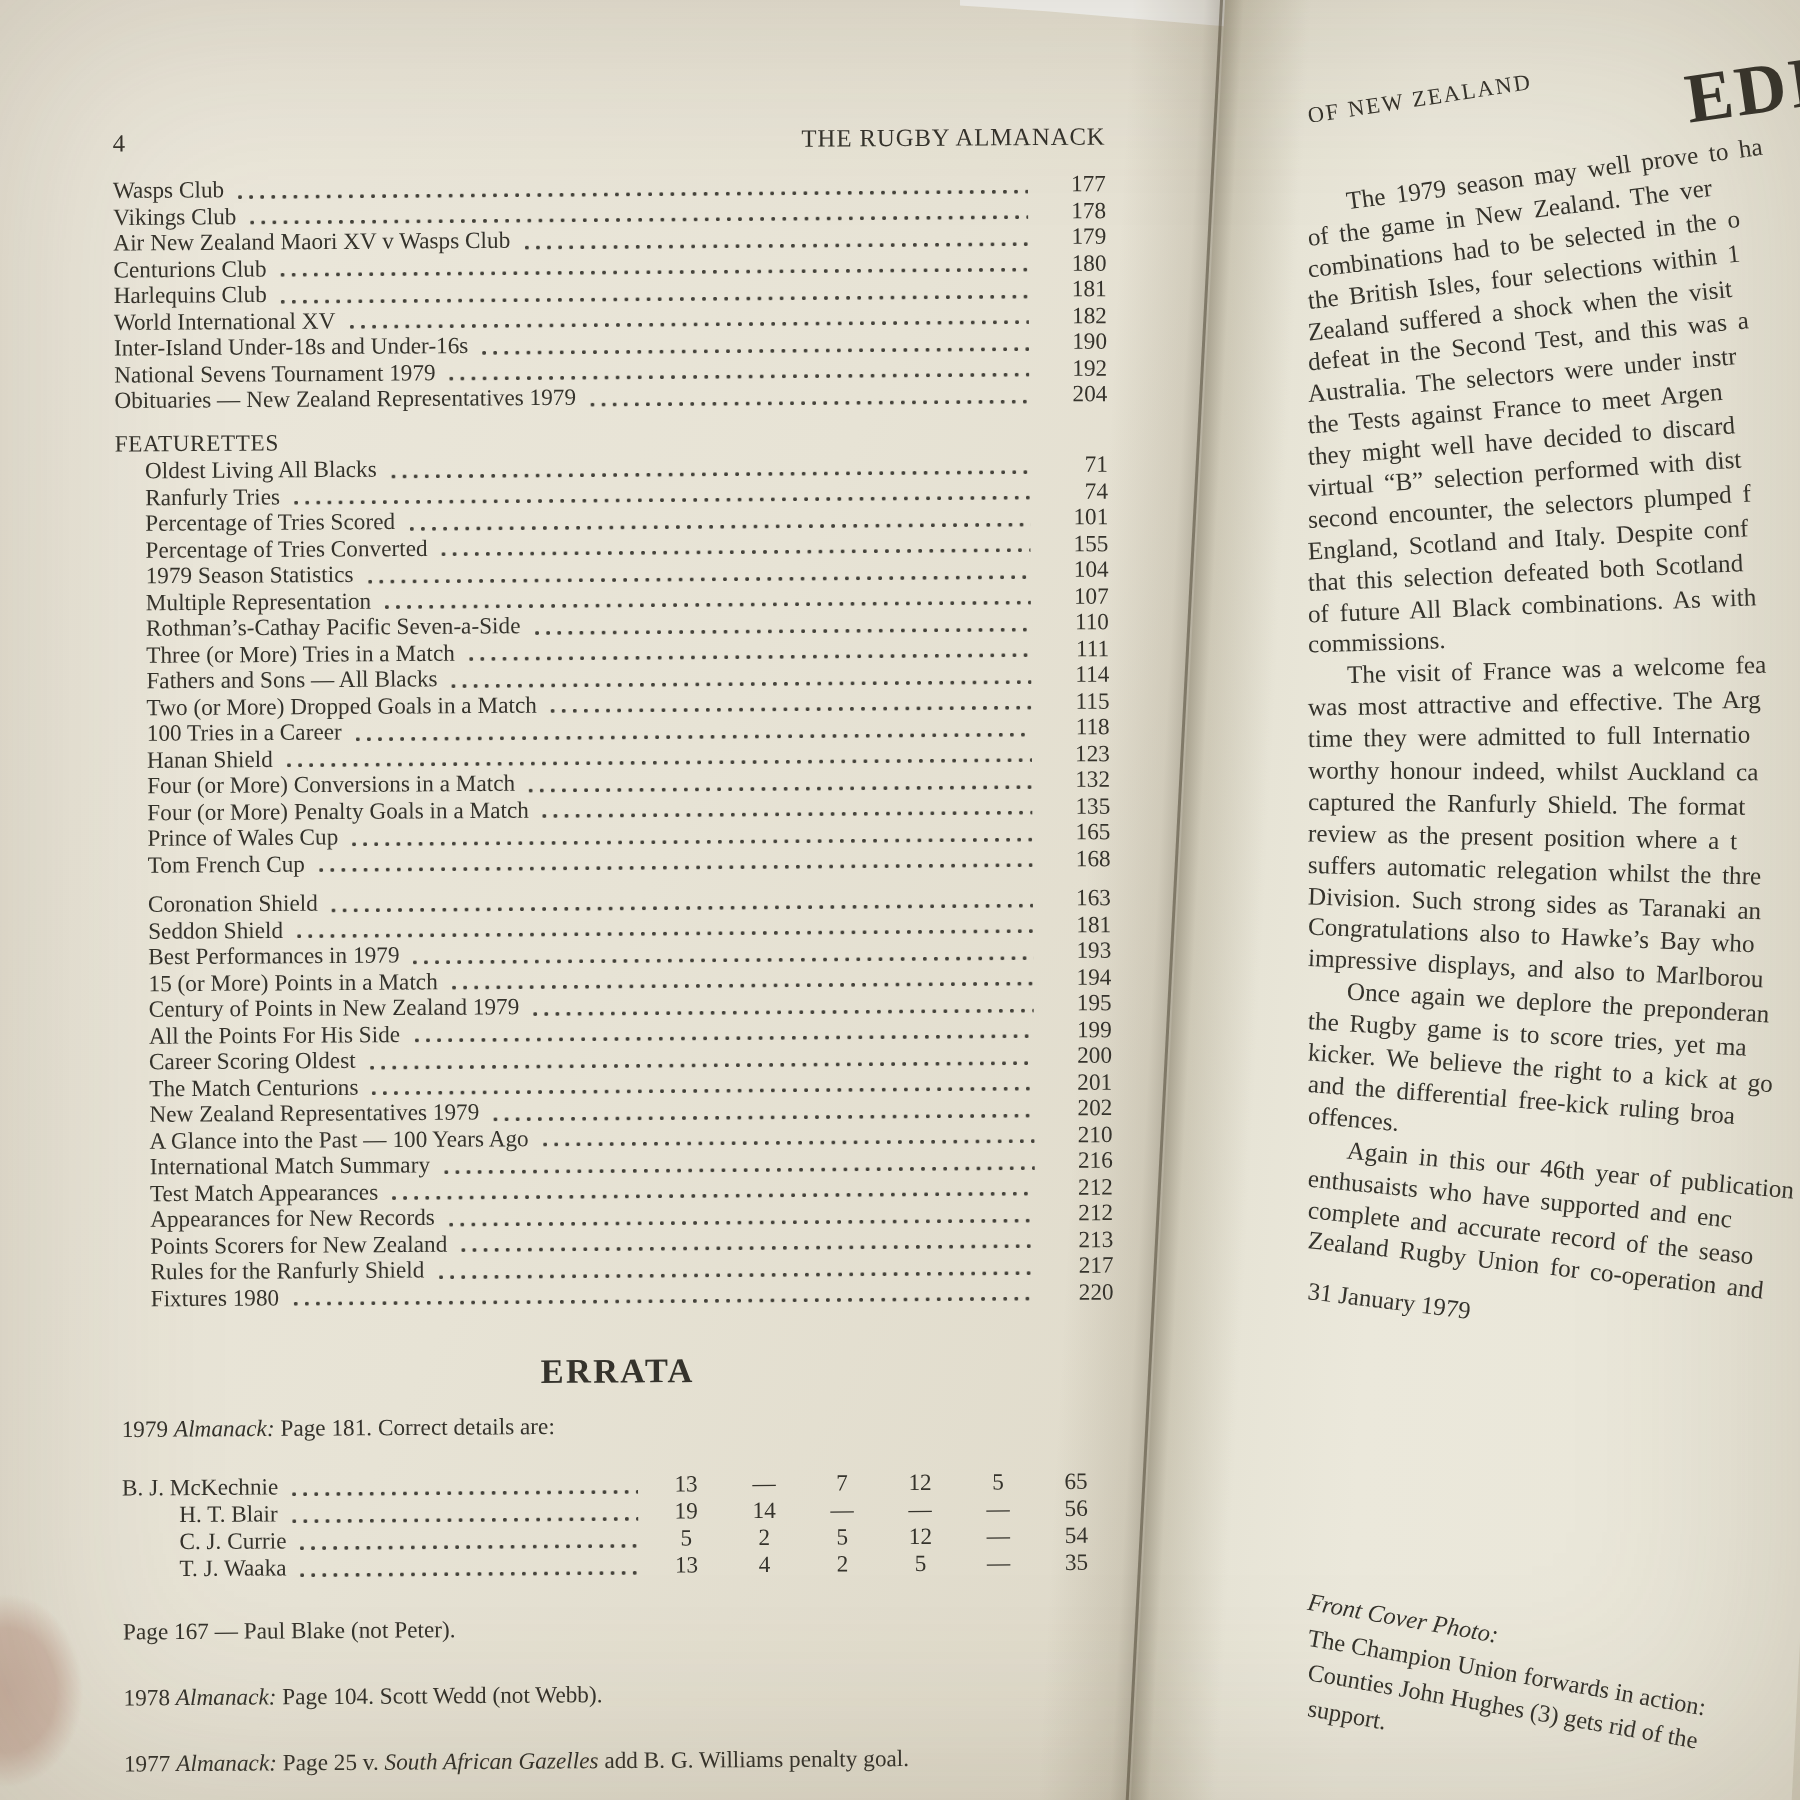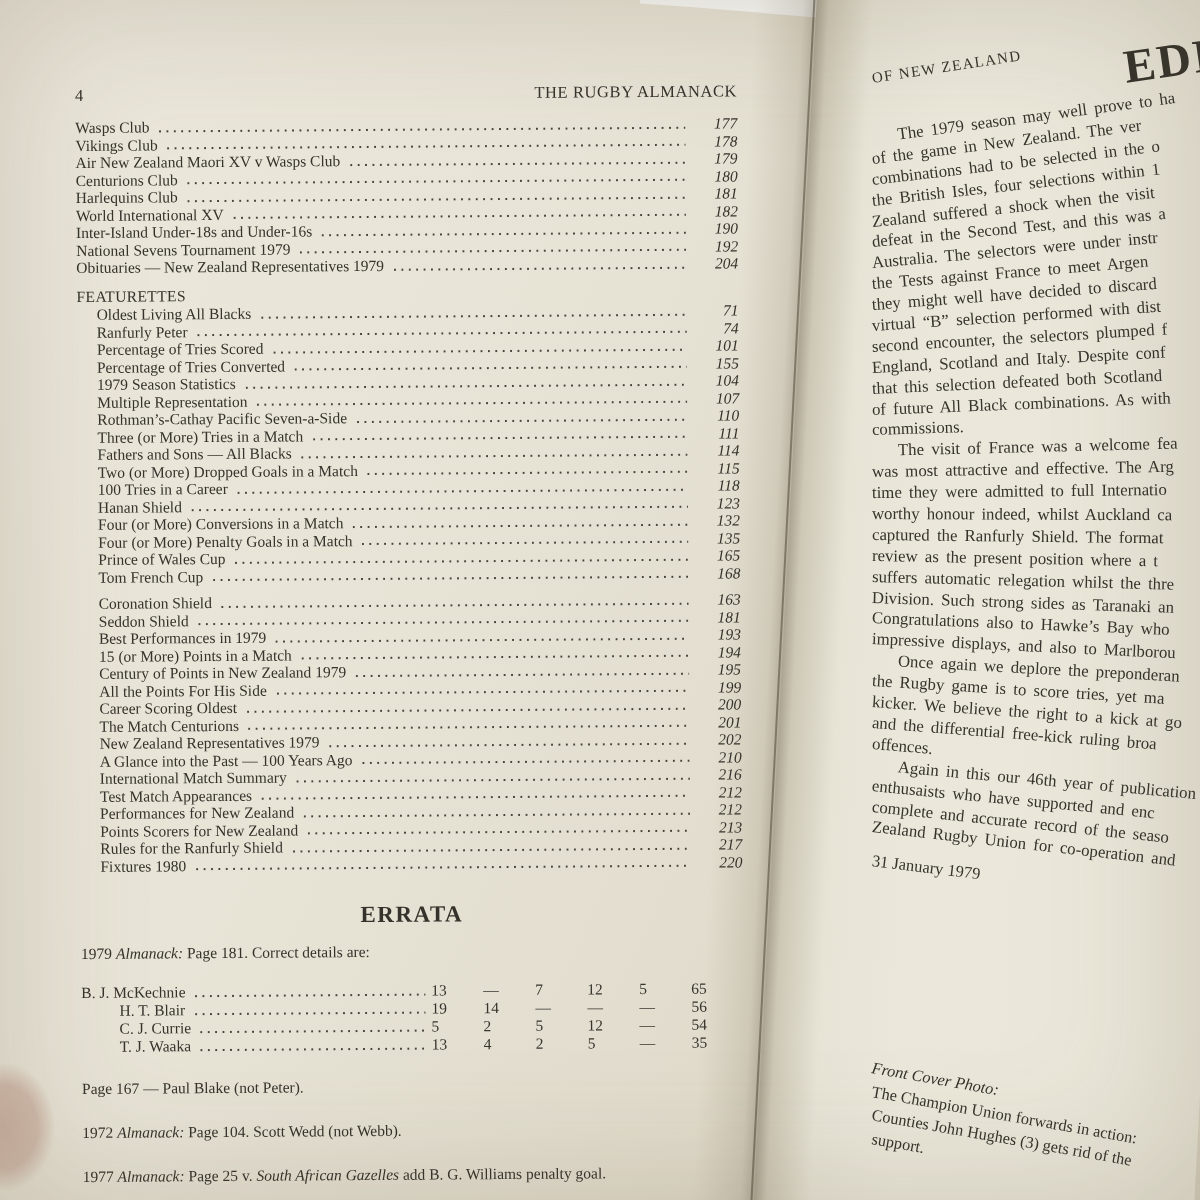--- a/index.html
+++ b/index.html
@@ -25,37 +25,37 @@
        background:radial-gradient(ellipse at 40% 50%,#cdb5a6 0%,#d2bcad 45%,rgba(210,188,173,0) 70%);}
 
   
   .lp-inner{position:absolute;left:75px;top:86px;width:662px;transform:rotate(-.4deg);transform-origin:top left;}
   .lp-header{display:flex;justify-content:space-between;font-size:16.5px;letter-spacing:.6px;}
   .toc{margin-top:13px;}
   .toc-row{display:flex;height:17.5px;font-size:15.5px;line-height:17.5px;}
   .leader{flex:1;margin:0 6px 0 7px;
        background-image:radial-gradient(circle,#45433b 1.15px,rgba(0,0,0,0) 1.45px);
        background-size:7.4px 6px;background-repeat:repeat-x;background-position:left bottom 2px;}
-  .toc-page{width:46px;text-align:right;font-style:italic;}
+  .toc-page{width:46px;text-align:right;}
   .feat-heading{margin-top:11px;font-size:15.5px;letter-spacing:.4px;height:17.5px;line-height:17.5px;}
   .toc-feat{margin-top:1px;}
   .toc-feat .toc-row{padding-left:20px;}
   .toc-feat > div:nth-of-type(16){margin-bottom:9px;}
   
   .errata-heading{margin-top:29px;text-align:center;font-weight:bold;font-size:23px;letter-spacing:1.5px;}
   .errata-intro{margin-top:15px;font-size:15.5px;}
   .it{font-style:italic;}
   .err-table{margin-top:21px;}
   .err-row{display:flex;height:18px;font-size:15.5px;line-height:18px;}
   .err-row .leader{flex:1;max-width:none;}
   .err-name{white-space:nowrap;}
   .err-table > div:nth-of-type(2) .err-name,
   .err-table > div:nth-of-type(3) .err-name,
   .err-table > div:nth-of-type(4) .err-name{padding-left:38px;}
-  .err-col{width:52px;text-align:left;flex:0 0 auto;}
+  .err-col{width:52px;text-align:center;flex:0 0 auto;}
   .err-note{font-size:15.5px;margin-top:26px;}
   .err-note.gap1{margin-top:24px;}
 
   
   .right-page{position:absolute;left:832px;top:0;width:368px;height:1200px;}
   .rp-inner{padding:68px 0 0 40px;}
   .rp-running{font-size:15px;letter-spacing:1.4px;white-space:nowrap;height:20px;line-height:20px;}
   .rp-title{position:absolute;left:292px;top:40px;font-size:47px;font-weight:bold;letter-spacing:2px;
        white-space:nowrap;transform:rotate(-8.2deg);transform-origin:left center;}
   .rp-body{margin-top:40px;}
@@ -142,21 +142,21 @@
 
     <div class="toc toc-feat">
 
         <div class="toc-row">
           <span class="toc-label">Oldest Living All Blacks</span>
           <span class="leader"></span>
           <span class="toc-page">71</span>
         </div>
 
         <div class="toc-row">
-          <span class="toc-label">Ranfurly Peter</span>
+          <span class="toc-label">Ranfurly Tries</span>
           <span class="leader"></span>
           <span class="toc-page">74</span>
         </div>
 
         <div class="toc-row">
           <span class="toc-label">Percentage of Tries Scored</span>
           <span class="leader"></span>
           <span class="toc-page">101</span>
         </div>
 
@@ -304,21 +304,21 @@
           <span class="toc-page">216</span>
         </div>
 
         <div class="toc-row">
           <span class="toc-label">Test Match Appearances</span>
           <span class="leader"></span>
           <span class="toc-page">212</span>
         </div>
 
         <div class="toc-row">
-          <span class="toc-label">Performances for New Zealand</span>
+          <span class="toc-label">Appearances for New Records</span>
           <span class="leader"></span>
           <span class="toc-page">212</span>
         </div>
 
         <div class="toc-row">
           <span class="toc-label">Points Scorers for New Zealand</span>
           <span class="leader"></span>
           <span class="toc-page">213</span>
         </div>
 
@@ -386,21 +386,21 @@
           <span class="err-col">—</span>
           <span class="err-col">35</span>
         </div>
       </div>
 
     <div class="err-note gap1">
       
     <span class="seg">Page 167 — Paul Blake (not Peter).</span></div>
     <div class="err-note">
       
-    <span class="seg">1972 </span><span class="seg it">Almanack:</span><span class="seg"> Page 104. Scott Wedd (not Webb).</span></div>
+    <span class="seg">1978 </span><span class="seg it">Almanack:</span><span class="seg"> Page 104. Scott Wedd (not Webb).</span></div>
     <div class="err-note">
       
     <span class="seg">1977 </span><span class="seg it">Almanack:</span><span class="seg"> Page 25 v. </span><span class="seg it">South African Gazelles</span><span class="seg"> add B. G. Williams penalty goal.</span></div>
   </div>
 
   <div class="right-page">
     <div class="rp-title">EDI</div>
     <div class="rp-inner">
       <div class="rp-running fan" style="transform: rotate(-8.674deg);">OF NEW ZEALAND</div>
       <div class="rp-body">

